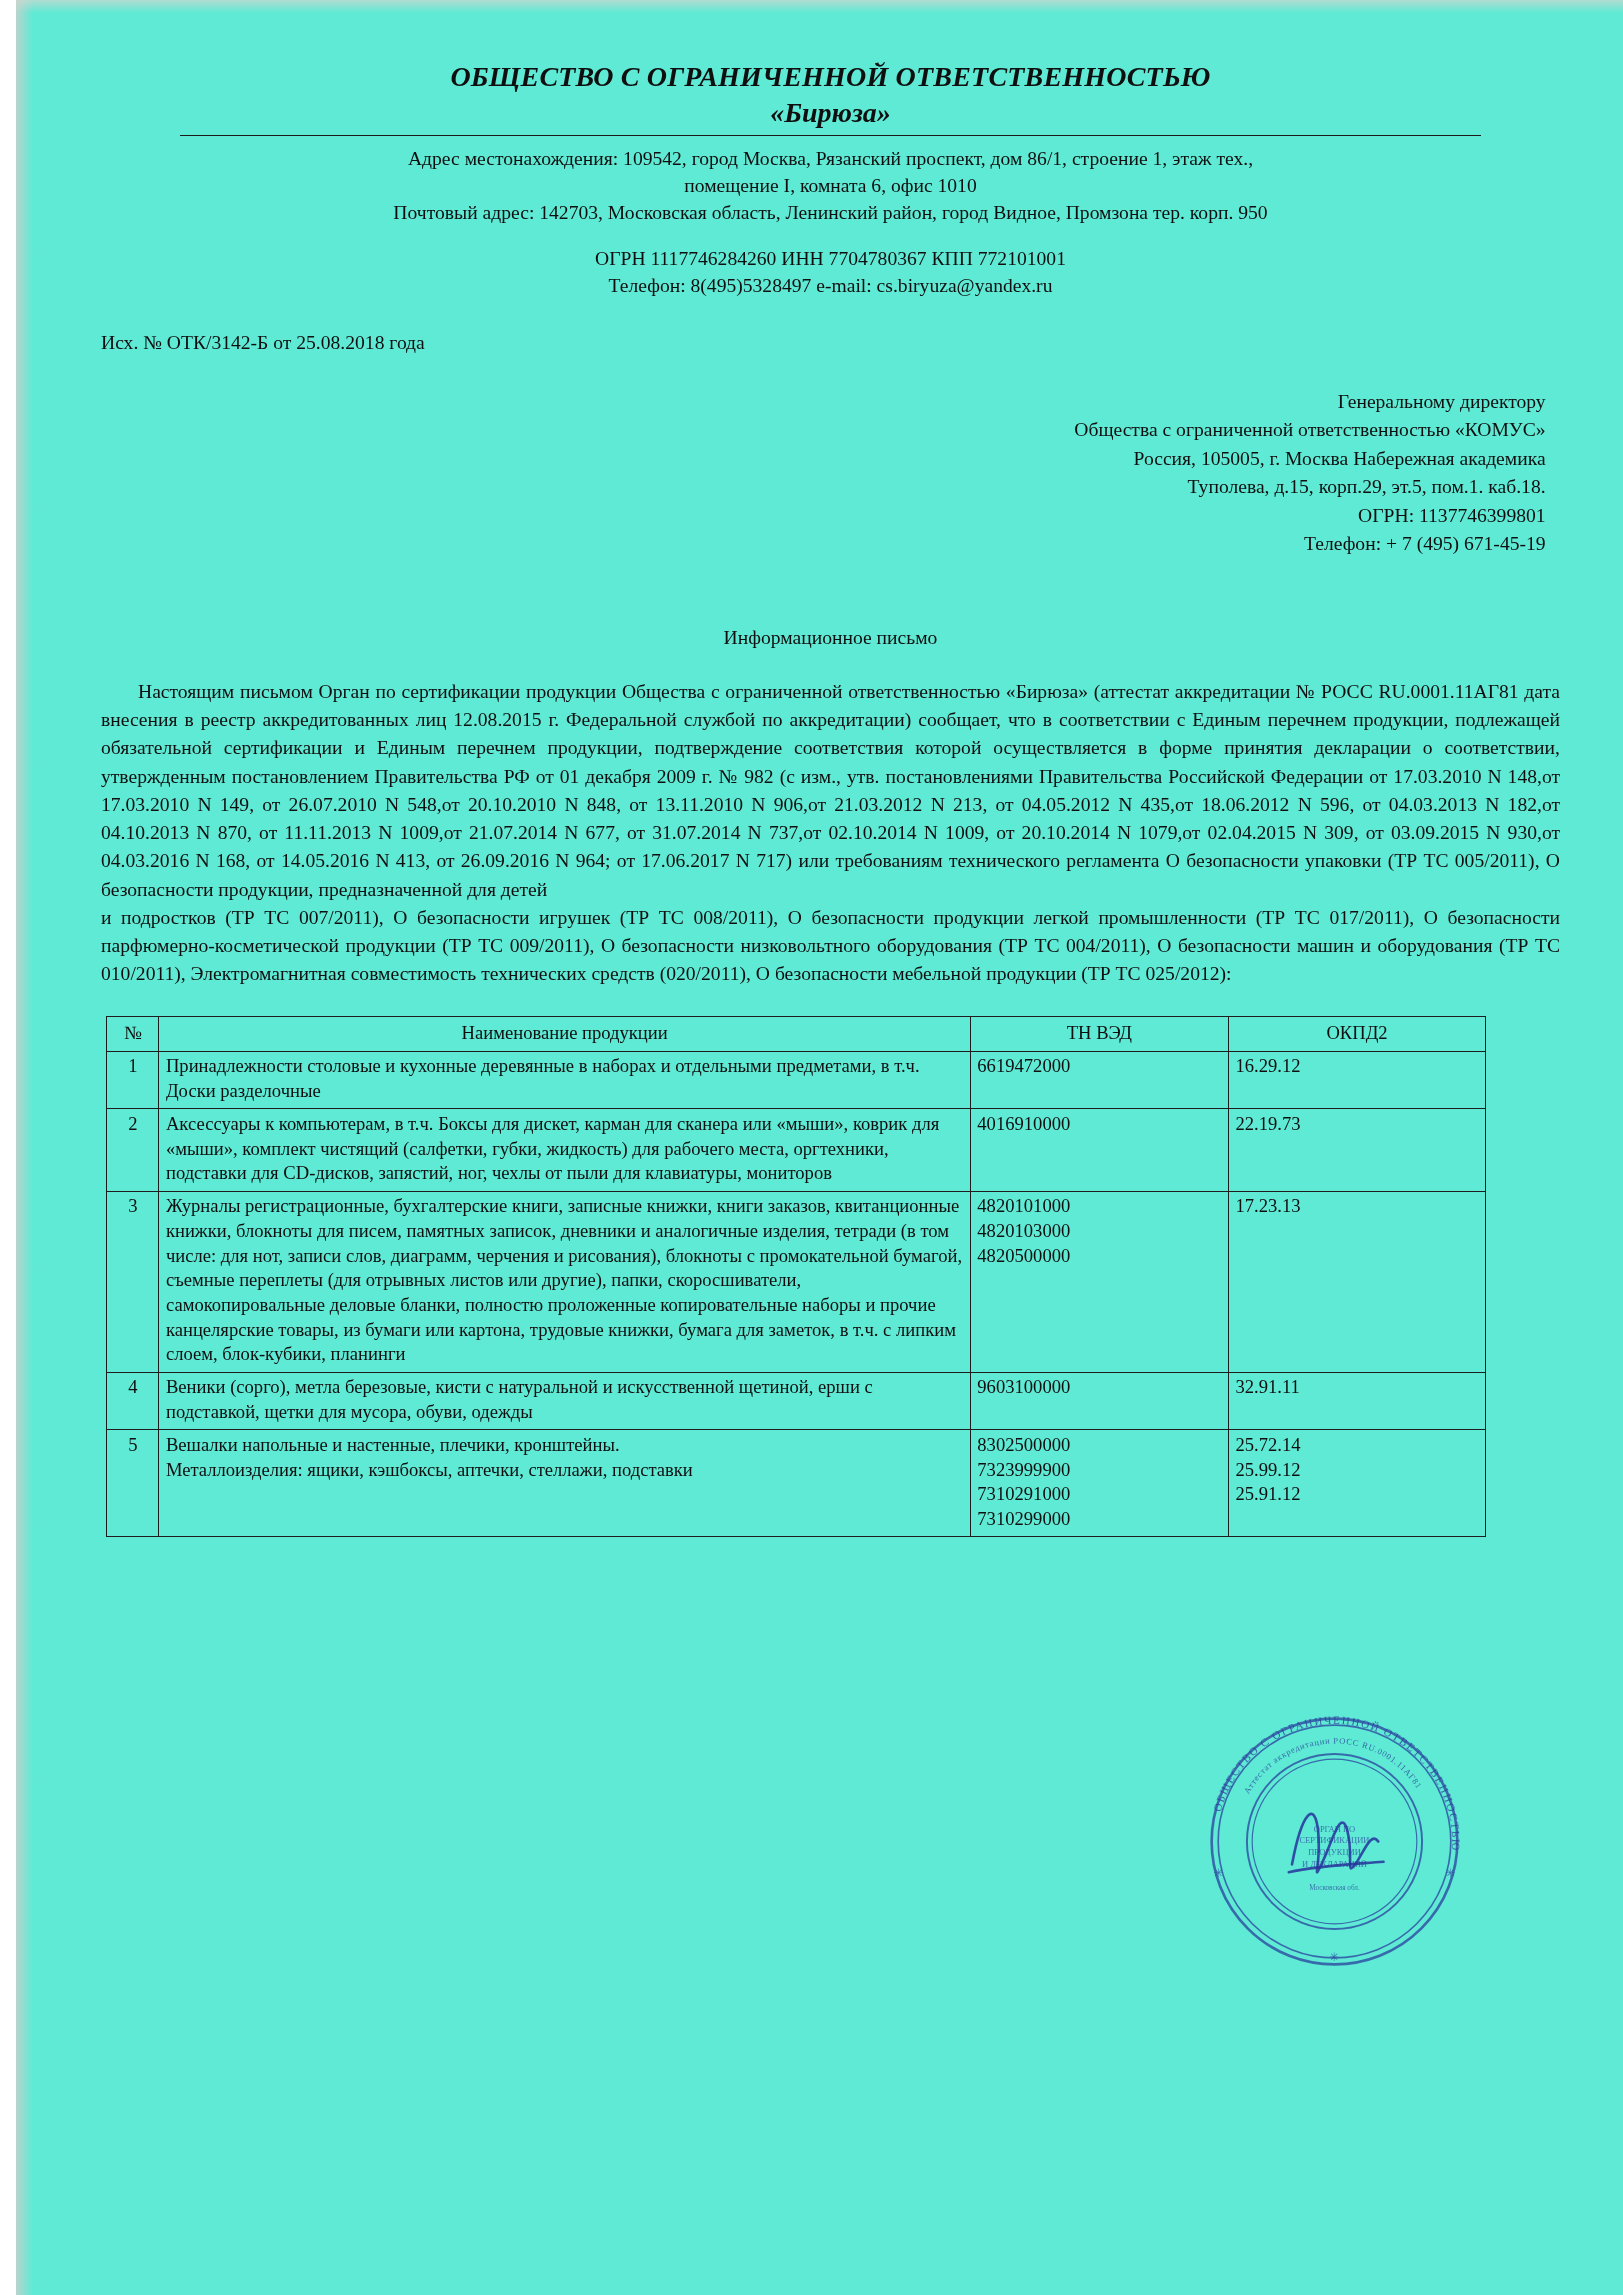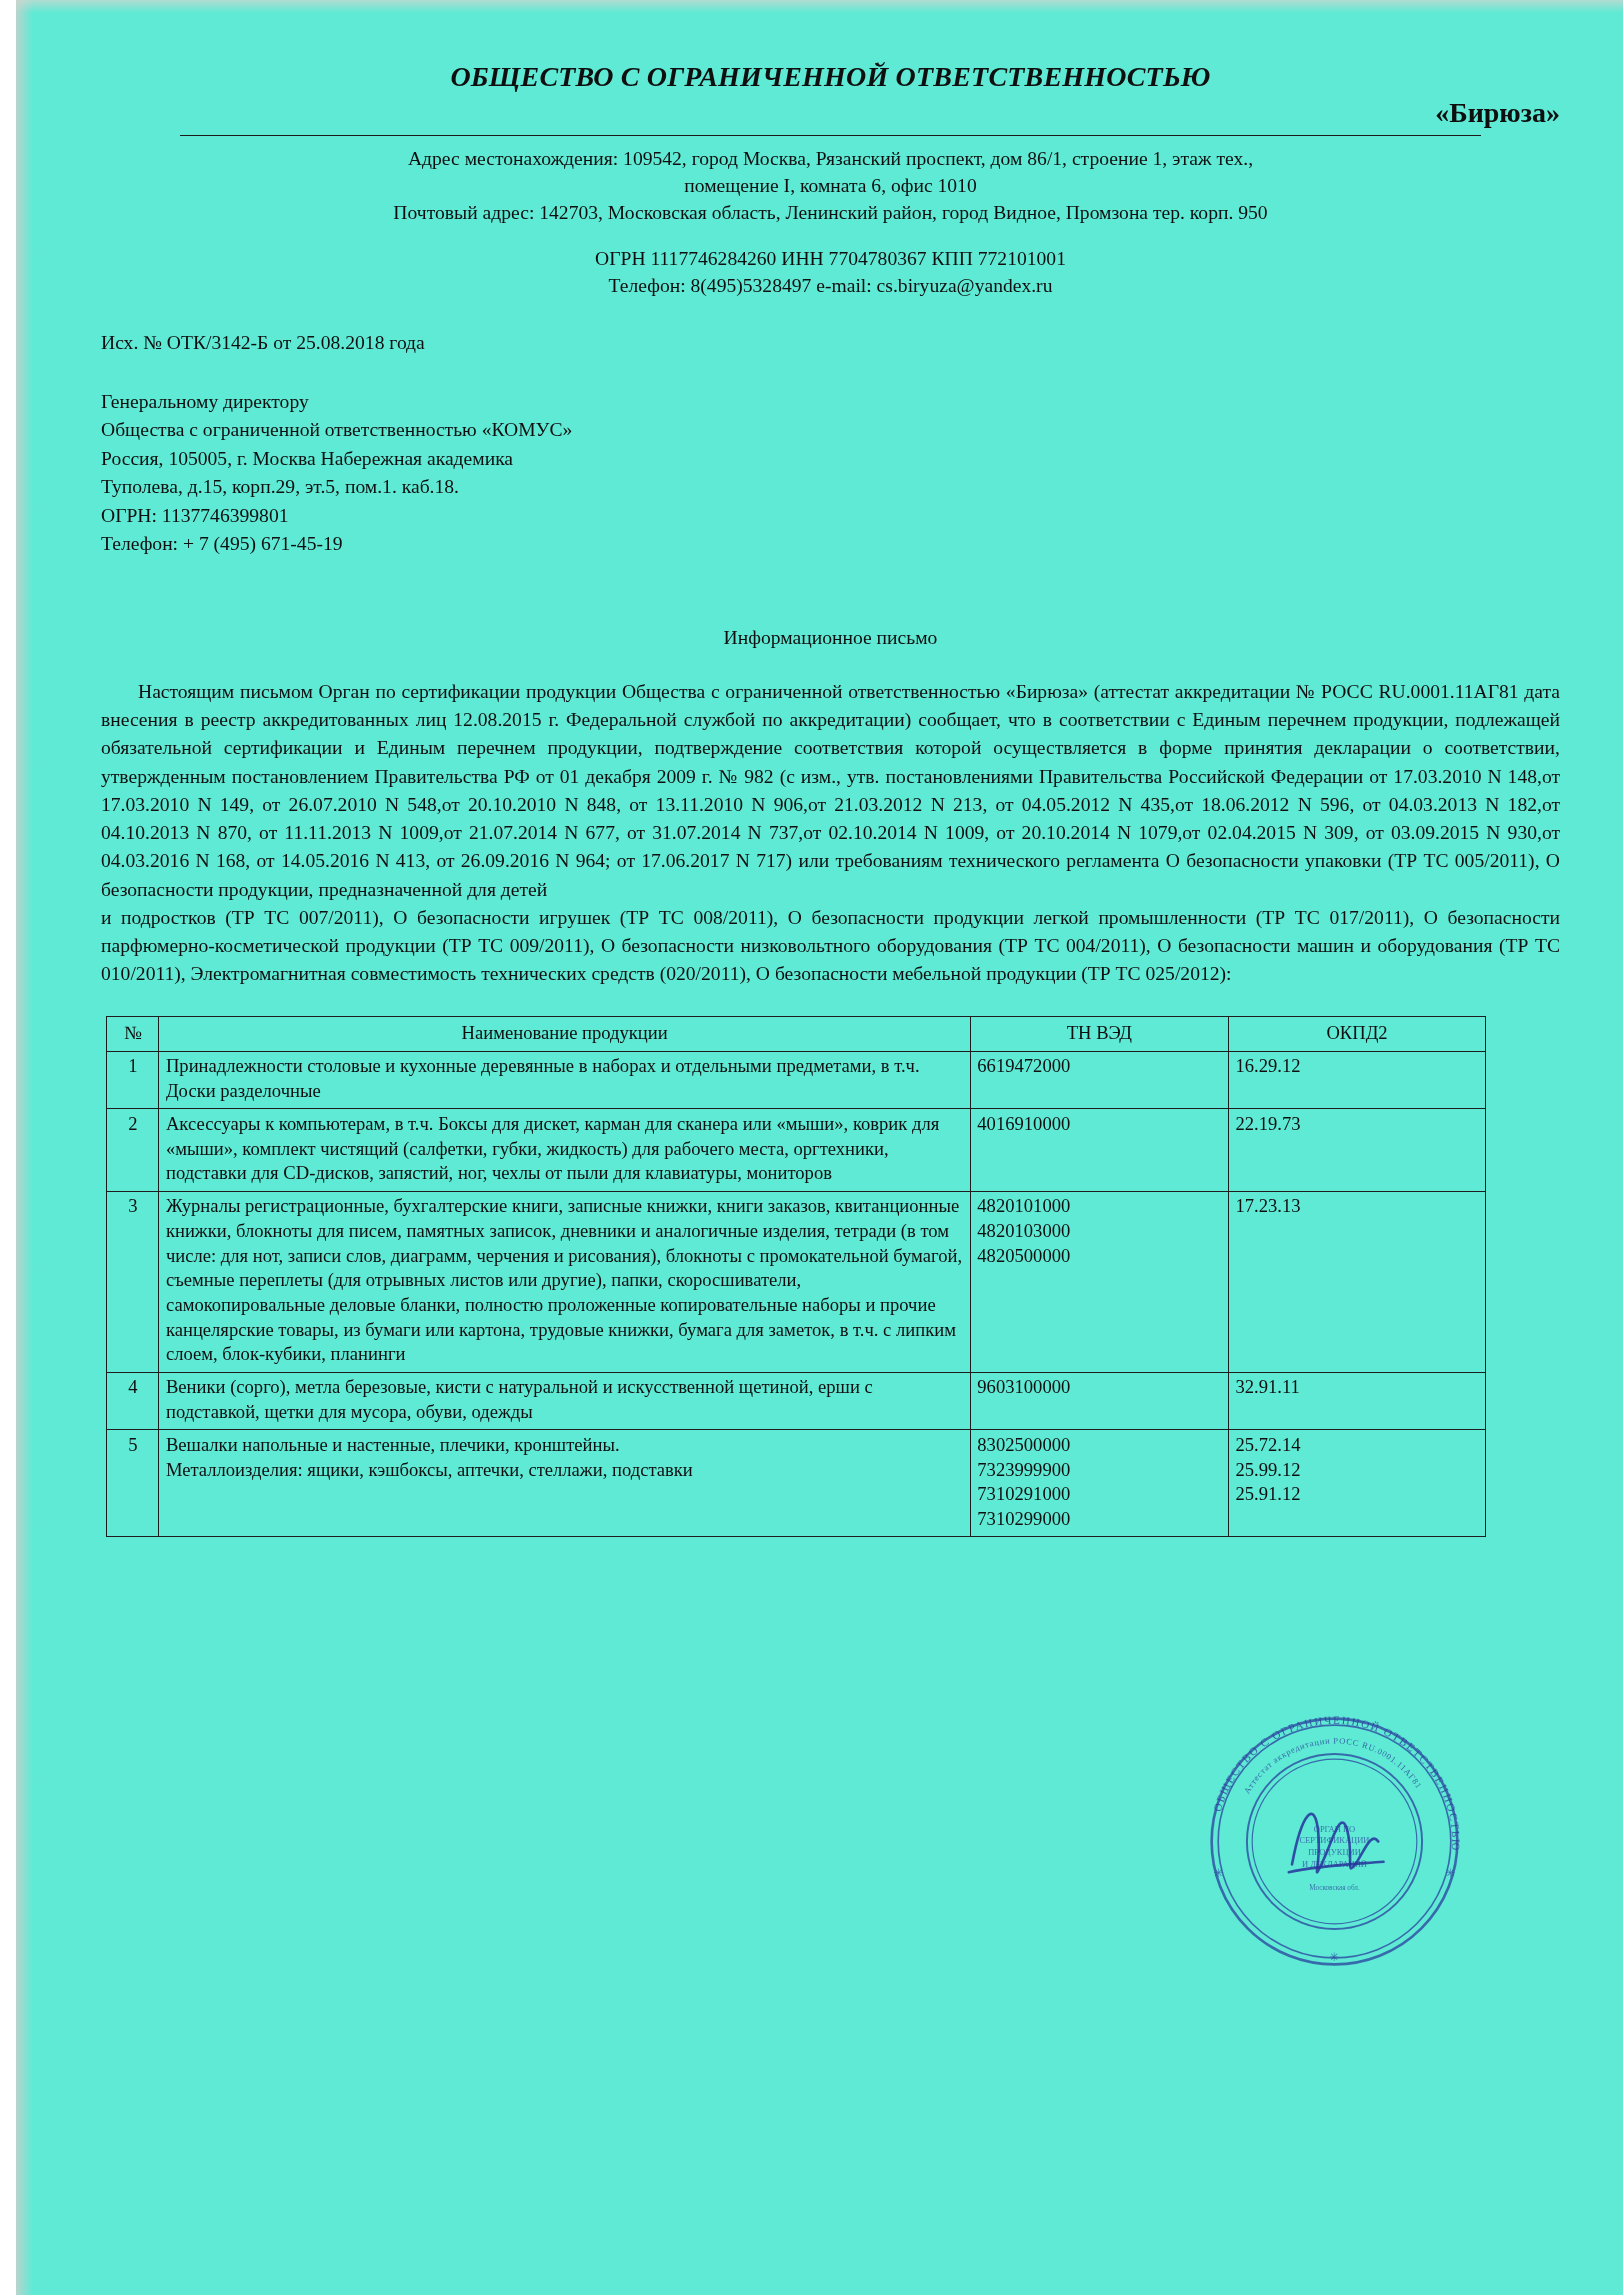--- a/index.html
+++ b/index.html
@@ -33,22 +33,23 @@
   .org-title {
     text-align: center;
     font-weight: bold;
     font-style: italic;
     font-size: 28px;
     letter-spacing: 0.2px;
     line-height: 1.25;
     margin: 0 0 2.6px 0;
   }
   .org-name {
-    text-align: right;
+    text-align: center;
     font-weight: bold;
+    font-style: italic;
     font-size: 28px;
     margin: 0 0 6.5px 0;
   }
   .hr-head {
     border: none;
     border-top: 1.6px solid #1a1a1a;
     margin: 3.9px 79px 9.2px 79px;
   }
   .addr-block {
     text-align: center;
@@ -63,20 +64,21 @@
   }
   .outgoing {
     font-size: 19.6px;
     margin-top: 32px;
     text-align: left;
   }
 
   
   .addressee {
     margin-top: 34px;
+    text-align: right;
     font-size: 19.6px;
     line-height: 1.46;
     padding-right: 14.4px;
   }
 
   
   .doc-title {
     margin-top: 68px;
     text-align: center;
     font-size: 19.6px;

